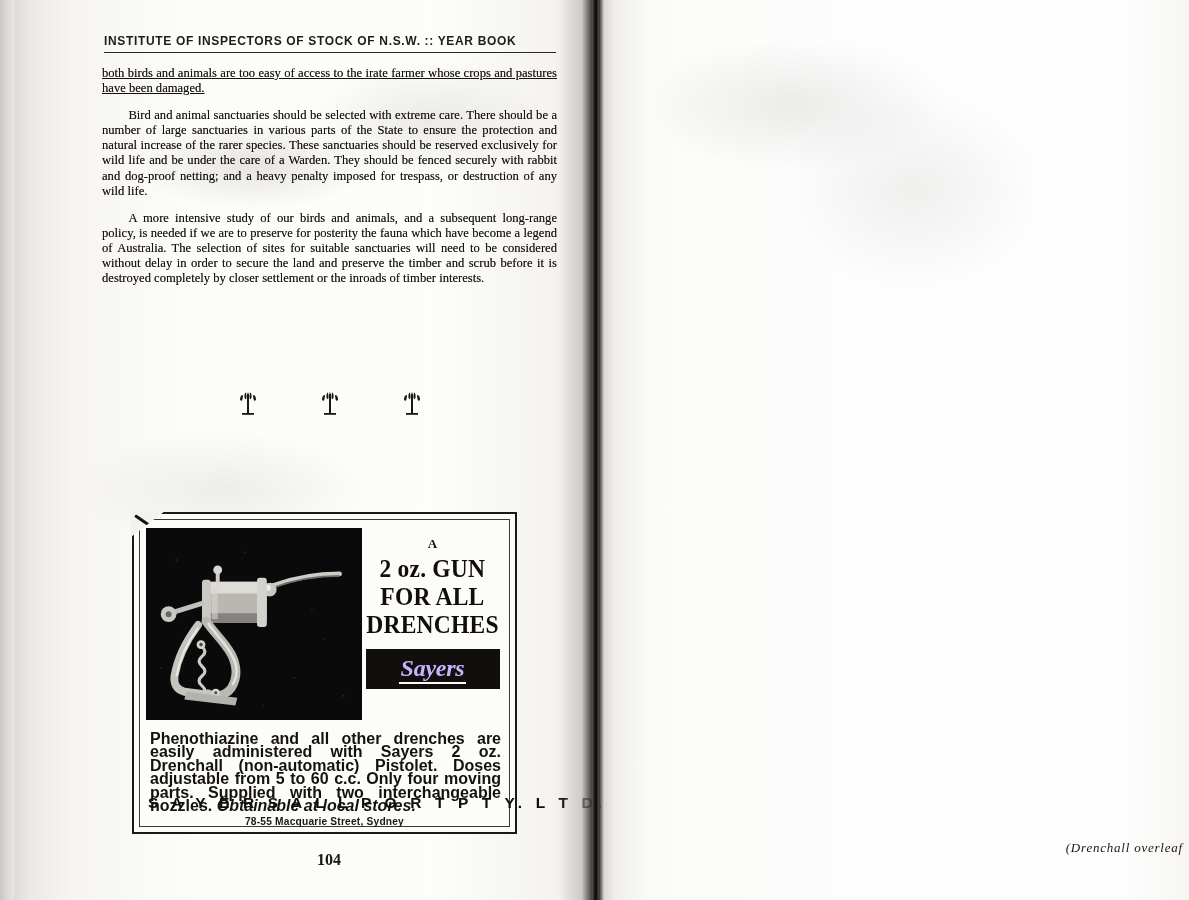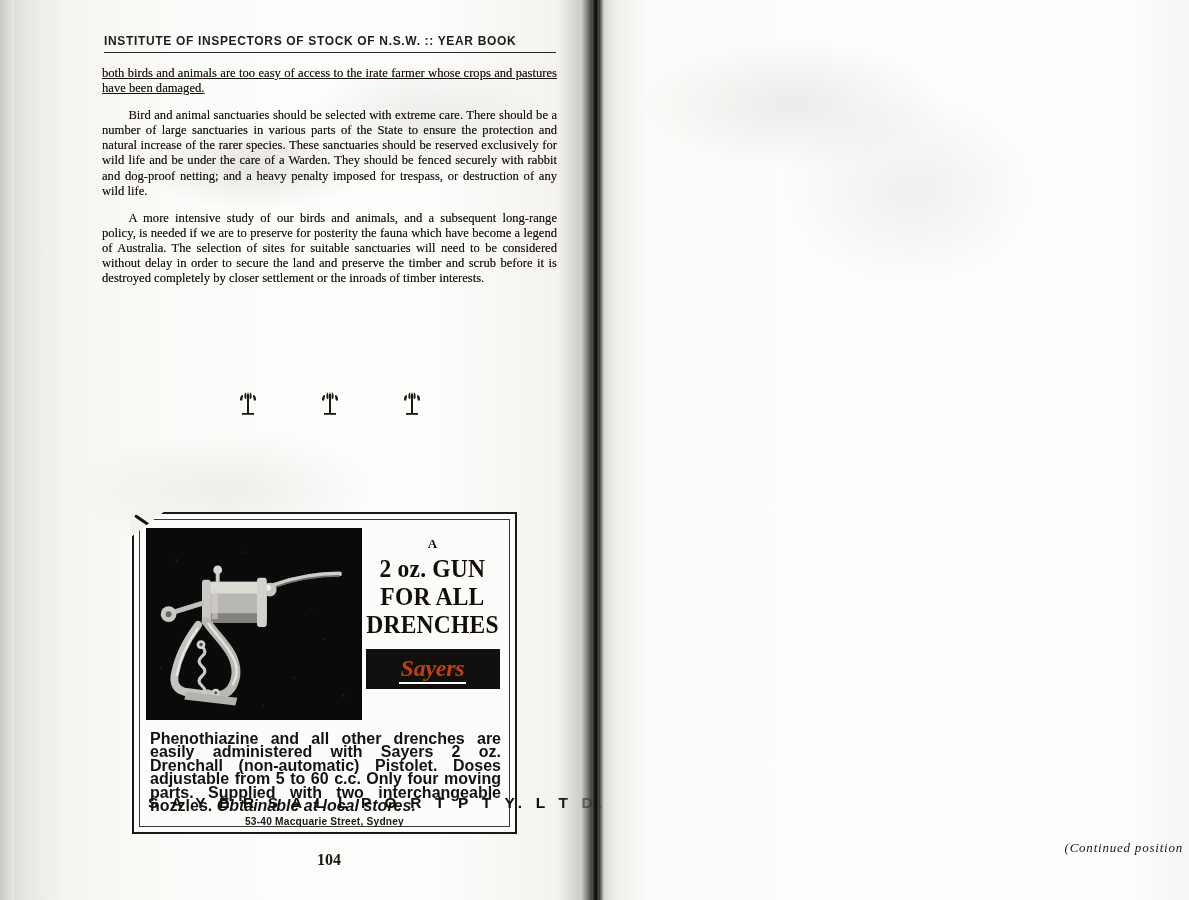--- a/index.html
+++ b/index.html
@@ -107,21 +107,21 @@
     font-size:25px;line-height:28px;color:#120d0a;
     letter-spacing:.01em;text-align:center;white-space:nowrap;
     transform:scaleX(.94);
   }
   .ad-logo{
     margin-top:10px;background:#100f0e;width:134px;height:40px;
     display:flex;align-items:center;justify-content:center;
   }
   .ad-logo span{
     font-family:"Liberation Serif",serif;font-style:italic;font-weight:700;
-    font-size:24px;color:#c2410c;letter-spacing:-.01em;
+    font-size:24px;color:#c4b5fd;letter-spacing:-.01em;
     border-bottom:2px solid #fbfbf8;padding:0 2px 1px 2px;line-height:26px;
   }
   .ad-fine{
     position:absolute;left:16px;right:14px;top:218px;
     font-family:"Liberation Sans",sans-serif;
     font-size:16px;line-height:13.4px;font-weight:700;
     color:#151110;text-align:justify;
   }
   .ad-fine .ital{font-style:italic;}
   .ad-firm{
@@ -266,31 +266,31 @@
           </div>
         </div>
       </div>
 
       <div class="ad-fine">
         <span>Phenothiazine and all other drenches are easily administered with Sayers 2 oz. Drenchall (non-automatic) Pistolet. Doses adjustable from 5 to 60 c.c. Only four moving parts. Supplied with two interchangeable nozzles.</span>
         <span class="ital">Obtainable at local stores.</span>
       </div>
 
       <div class="ad-firm">S A Y E R S    A L L P O R T    P T Y.    L T D.</div>
-      <div class="ad-addr">53-40 Macquarie Street, Sydney</div>
+      <div class="ad-addr">78-55 Macquarie Street, Sydney</div>
     </div>
 
     <div class="pnum" id="left-pnum">104</div>
   </div>
 
   <div class="gutter"></div>
   <div class="gutter-core"></div>
 
   <div class="page page-right">
 
     <div class="blotch" style="left:40px;top:40px;width:300px;height:130px;background:radial-gradient(ellipse at center,rgba(176,173,167,.22),rgba(255,255,255,0) 72%);"></div>
     <div class="blotch" style="left:180px;top:90px;width:260px;height:200px;background:radial-gradient(ellipse at center,rgba(168,165,159,.16),rgba(255,255,255,0) 70%);"></div>
 
-    <div class="contd">(Continued  position</div>
+    <div class="contd">(Drenchall  overleaf</div>
 
   </div>
 
 </div>
 
 </body></html>

